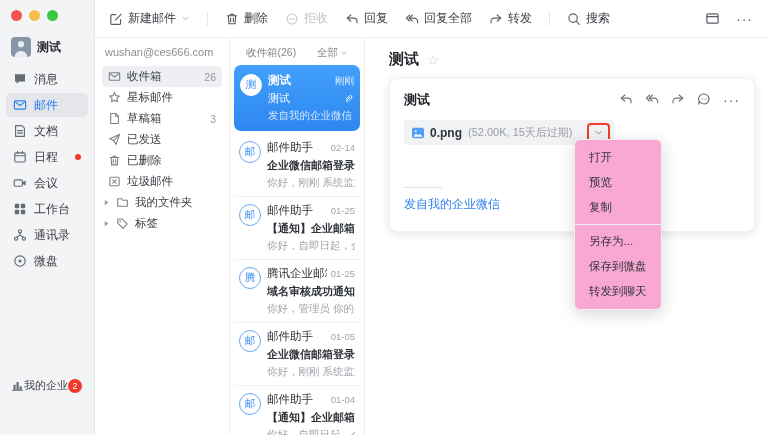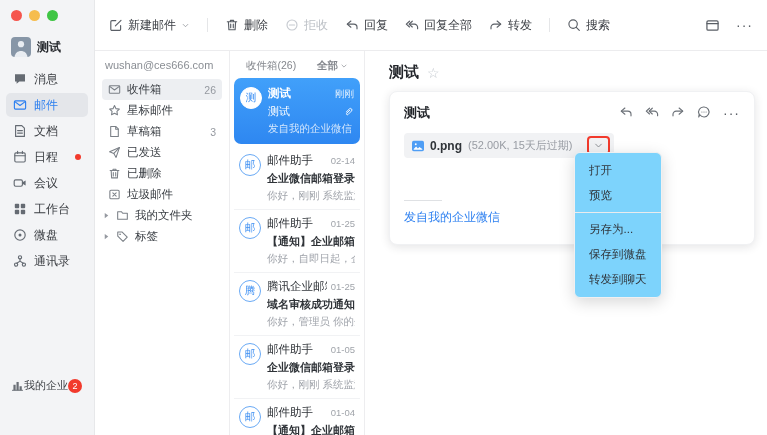--- a/index.html
+++ b/index.html
@@ -20,21 +20,21 @@
   .nav-item .ic{color:#656b73;font-size:14px;}
   .nav-item.selected{background:#e4e6ea;color:var(--accent);}
   .nav-item.selected .ic{color:var(--accent);}
   .reddot{width:6px;height:6px;border-radius:50%;background:var(--alert);position:absolute;right:7px;top:9px;}
   .sidebar-footer{position:absolute;left:11px;bottom:42px;display:flex;align-items:center;gap:0;font-size:11px;color:#3a3d42;}
   .sidebar-footer .ic{color:#6a6f76;font-size:13px;}
   .badge{background:var(--alert);color:#fff;min-width:14px;height:14px;border-radius:8px;font-size:9px;display:flex;align-items:center;justify-content:center;padding:0 3px;}
 
   
   .right{flex:1;display:flex;flex-direction:column;min-width:0;}
-  .toolbar{height:51px;border-bottom:1px solid #ececee;display:flex;align-items:center;gap:17px;padding:0 14px;color:#3d4046;flex-shrink:0;}
+  .toolbar{height:38px;border-bottom:1px solid #ececee;display:flex;align-items:center;gap:17px;padding:0 14px;color:#3d4046;flex-shrink:0;}
   .tool{display:flex;align-items:center;gap:5px;cursor:default;white-space:nowrap;}
   .tool .ic{color:#5a5f66;font-size:14px;}
   .tool.disabled{color:#bcc0c6;} .tool.disabled .ic{color:#c6cad0;}
   .tool .chev{font-size:9px;color:#8a8e94;}
   .vdiv{width:1px;height:14px;background:#e5e6e8;}
   .toolbar-right{margin-left:auto;display:flex;align-items:center;gap:16px;color:#5a5f66;}
   .moredots{font-size:14px;letter-spacing:1px;color:#5a5f66;}
 
   .content{flex:1;display:flex;min-height:0;}
 
@@ -44,21 +44,21 @@
   .folder-row{height:21px;display:flex;align-items:center;gap:6px;padding:0 6px;border-radius:4px;font-size:11.5px;color:#3c4046;cursor:default;}
   .folder-row.selected{background:#edeff2;}
   .folder-row .ic{color:#7b8087;font-size:13px;flex-shrink:0;}
   .folder-row .caret{color:#9599a0;width:7px;margin-left:-5px;display:inline-flex;flex-shrink:0;}
   .flabel{white-space:nowrap;overflow:hidden;}
   .folder-count{margin-left:auto;font-size:10.5px;color:#9599a0;}
 
   
   .maillist{width:135px;border-right:1px solid #ededef;display:flex;flex-direction:column;flex-shrink:0;overflow:hidden;}
   .list-header{display:flex;justify-content:space-between;align-items:center;margin:8px 16px 3px;font-size:10.5px;color:#84878d;}
-  .filter{display:flex;align-items:center;gap:2px;cursor:default;font-weight:bold;}
+  .filter{display:flex;align-items:center;gap:2px;cursor:default;}
   .filter .ic{font-size:8px;color:#84878d;}
   .list-scroll{flex:1;padding:0 4px;overflow:hidden;}
   .mail-item{display:flex;gap:6px;padding:6px 5px;border-bottom:1px solid #f1f2f4;cursor:default;}
   .mavatar{width:22px;height:22px;border-radius:50%;border:1px solid #6aaaf5;color:#3b8ef2;background:#fff;font-size:10.5px;display:flex;align-items:center;justify-content:center;flex-shrink:0;margin-top:1px;}
   .mail-main{flex:1;min-width:0;}
   .mrow1{display:flex;justify-content:space-between;align-items:baseline;gap:4px;}
   .msender{font-size:11.5px;color:#2f3338;white-space:nowrap;overflow:hidden;}
   .mtime{font-size:9.5px;color:#a0a4aa;flex-shrink:0;}
   .mrow2{display:flex;justify-content:space-between;align-items:center;margin-top:3px;gap:4px;}
   .msub{font-size:11px;font-weight:bold;color:#2f3338;white-space:nowrap;overflow:hidden;flex:1;}
@@ -86,21 +86,21 @@
   .attach-chip{margin-top:11px;display:inline-flex;align-items:center;gap:6px;background:#f1f2f4;border-radius:4px;padding:5px 8px;cursor:default;}
   .ic-img svg{display:block;width:14px;height:12px;}
   .attach-name{font-size:12px;font-weight:bold;color:#2f3338;}
   .attach-meta{font-size:11px;color:#989ca3;}
   .attach-caret{margin-left:12px;position:relative;color:#84878d;font-size:11px;display:inline-flex;padding:1px 2px;cursor:default;}
   .red-box{position:absolute;inset:-3px -4px;border:2px solid var(--alert);border-radius:4px;pointer-events:none;}
   .sig-divider{width:38px;height:1px;background:#dfe1e4;margin:42px 0 8px;}
   .signature{font-size:12px;color:var(--accent);padding-bottom:4px;cursor:default;display:inline-block;}
 
   
-  .context-menu{position:absolute;left:209px;top:101px;min-width:82px;background:#7dd3fc;border:1px solid #f0f0f1;border-radius:6px;box-shadow:0 4px 16px rgba(0,0,0,.16);padding:5px 0;z-index:5;}
+  .context-menu{position:absolute;left:209px;top:101px;min-width:82px;background:#f9a8d4;border:1px solid #f0f0f1;border-radius:6px;box-shadow:0 4px 16px rgba(0,0,0,.16);padding:5px 0;z-index:5;}
   .menu-item{font-size:11.5px;color:#2f3338;padding:5px 14px;white-space:nowrap;cursor:default;}
   .menu-divider{height:1px;background:#ebebed;margin:4px 0;}
 
   .ic{display:inline-flex;}
   .ic svg{display:block;width:1em;height:1em;}
 </style>
 </head>
 <body>
 
 <div class="app">
@@ -174,36 +174,36 @@
               <rect x="7.8" y="1.8" width="4.4" height="4.4" rx="0.9" fill="currentColor" stroke="none"></rect>
               <rect x="1.8" y="7.8" width="4.4" height="4.4" rx="0.9" fill="currentColor" stroke="none"></rect>
               <rect x="7.8" y="7.8" width="4.4" height="4.4" rx="0.9" fill="currentColor" stroke="none"></rect>
             </svg>
           </span>
           <span>工作台</span>
         </div>
         <div class="nav-item">
           <span class="ic">
             <svg viewBox="0 0 14 14" fill="none" stroke="currentColor" stroke-width="1.15" stroke-linecap="round" stroke-linejoin="round">
-              <circle cx="7" cy="7" r="5.2"></circle>
-              <circle cx="7" cy="7" r="1.5" fill="currentColor" stroke="none"></circle>
-            </svg>
-          </span>
-          <span>微盘</span>
-        </div>
-        <div class="nav-item">
-          <span class="ic">
-            <svg viewBox="0 0 14 14" fill="none" stroke="currentColor" stroke-width="1.15" stroke-linecap="round" stroke-linejoin="round">
               <circle cx="7" cy="3.3" r="1.6"></circle>
               <circle cx="3.1" cy="10.6" r="1.6"></circle>
               <circle cx="10.9" cy="10.6" r="1.6"></circle>
               <path d="M7 4.9v2.2M7 7.1 3.8 9.3M7 7.1l3.2 2.2"></path>
             </svg>
           </span>
           <span>通讯录</span>
+        </div>
+        <div class="nav-item">
+          <span class="ic">
+            <svg viewBox="0 0 14 14" fill="none" stroke="currentColor" stroke-width="1.15" stroke-linecap="round" stroke-linejoin="round">
+              <circle cx="7" cy="7" r="5.2"></circle>
+              <circle cx="7" cy="7" r="1.5" fill="currentColor" stroke="none"></circle>
+            </svg>
+          </span>
+          <span>微盘</span>
         </div>
       </nav>
     <div class="sidebar-footer">
       <span class="ic" id="company-icon">
           <svg viewBox="0 0 14 14" fill="none" stroke="currentColor" stroke-width="1.15" stroke-linecap="round" stroke-linejoin="round">
             <path d="M1.6 12.2h10.8"></path>
             <rect x="2.6" y="6.2" width="2.4" height="6" fill="currentColor" stroke="none"></rect>
             <rect x="5.9" y="3.2" width="2.4" height="9" fill="currentColor" stroke="none"></rect>
             <rect x="9.2" y="7.8" width="2.4" height="4.4" fill="currentColor" stroke="none"></rect>
           </svg>
@@ -538,20 +538,21 @@
             </span>
           </div>
 
           <div class="sig-divider"></div>
           <span class="signature">发自我的企业微信</span>
         </div>
 
         <div class="context-menu" id="context-menu">
             <div class="menu-item">打开</div>
             <div class="menu-item">预览</div>
+            <div class="menu-item">复制</div>
             <div class="menu-divider"></div>
             <div class="menu-item">另存为...</div>
             <div class="menu-item">保存到微盘</div>
             <div class="menu-item">转发到聊天</div>
           </div>
       </div>
 
     </div>
   </div>
 </div>

